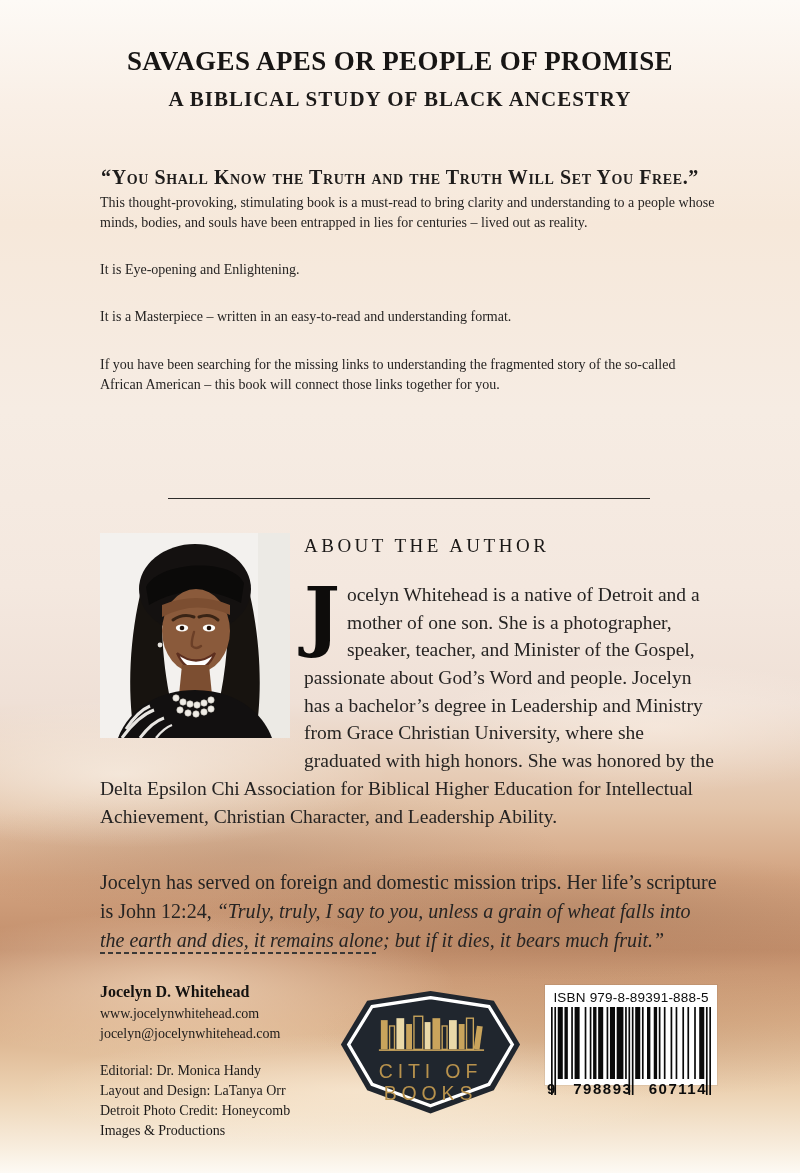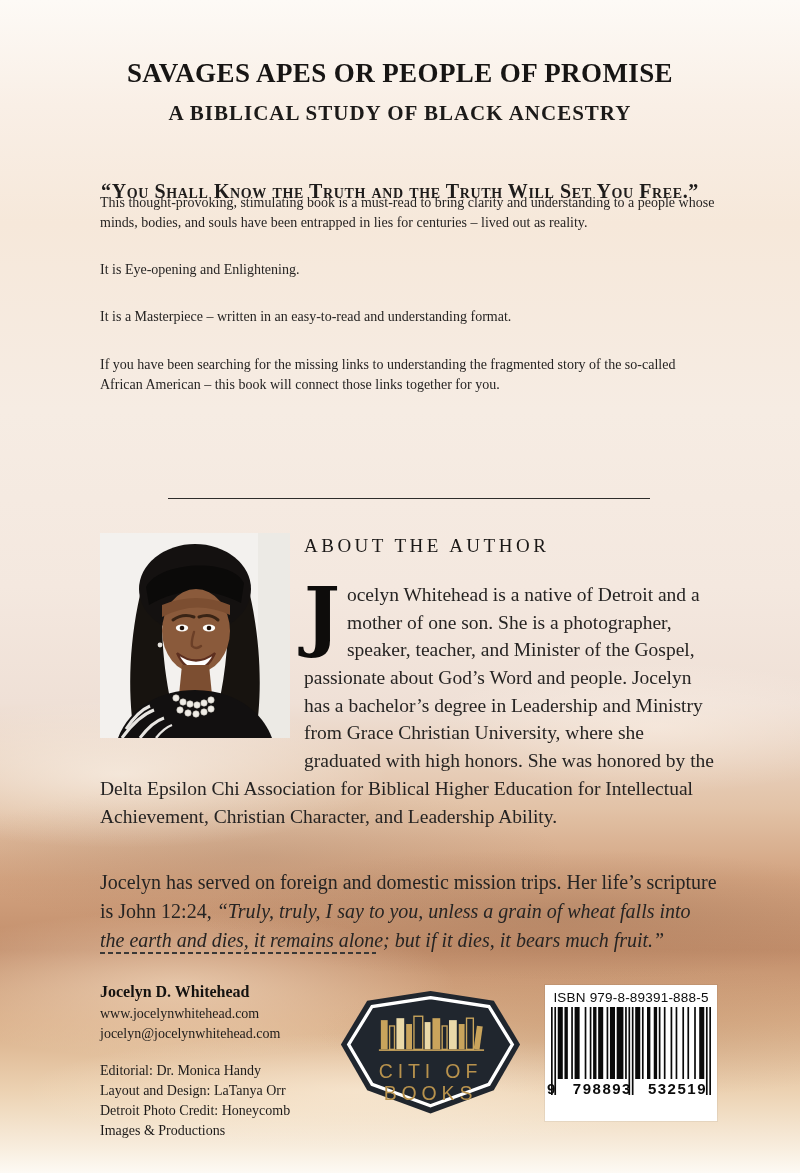--- a/index.html
+++ b/index.html
@@ -10,42 +10,42 @@
       radial-gradient(48% 9% at 15% 66%, rgba(255,252,246,.55), transparent 70%),
       radial-gradient(42% 8% at 82% 62%, rgba(255,246,236,.45), transparent 70%),
       radial-gradient(55% 9% at 32% 73%, rgba(148,112,88,.22), transparent 70%),
       radial-gradient(65% 8% at 70% 78%, rgba(135,96,70,.26), transparent 70%),
       radial-gradient(50% 9% at 22% 84%, rgba(255,238,216,.5), transparent 70%),
       radial-gradient(55% 8% at 78% 88%, rgba(168,118,82,.22), transparent 70%),
       radial-gradient(60% 7% at 45% 93%, rgba(255,244,228,.5), transparent 70%),
       linear-gradient(180deg,#fdfaf6 0%,#f9efe6 9%,#f6e8da 19%,#f6ece3 35%,#f4e8df 50%,#efe0d6 60%,#e2c2a6 69%,#d2a27f 75%,#c28e6b 81%,#d9ae88 87%,#ecd2b2 93%,#f8eedf 98%,#fdfaf4 100%);
   }
   .hdr{position:absolute;top:46px;left:60px;width:680px;text-align:center;}
-  .title{margin:12px;font-size:27px;font-weight:700;letter-spacing:.4px;color:#171514;}
+  .title{margin:0;font-size:27px;font-weight:700;letter-spacing:.4px;color:#171514;}
   .subtitle{margin:10px 0 0;font-size:21px;font-weight:600;letter-spacing:1px;color:#1c1a19;}
   .quote{margin-top:54px;font-size:20px;font-weight:700;font-variant:small-caps;letter-spacing:.6px;color:#1e1c1b;}
   .synopsis{position:absolute;top:193px;left:100px;width:618px;}
   .synopsis p{margin:0 0 27px;font-size:14px;line-height:1.44;}
   .divider{position:absolute;top:498px;left:168px;width:482px;height:0;border-top:1.6px solid #2e2c2b;}
   .about{position:absolute;top:533px;left:100px;width:618px;}
   .photo-wrap{float:left;width:190px;height:205px;margin:0 14px 12px 0;}
   .about h3{margin:2px 0 24px 0;font-size:19px;font-weight:400;letter-spacing:3.5px;color:#1b1918;}
   .bio{margin:0;font-size:19.5px;line-height:1.42;}
   .dropcap{float:left;font-family:"DejaVu Serif",serif;font-size:76px;line-height:58px;font-weight:700;color:#0e0c0b;margin:6px 7px 0 0;}
   .mission{position:absolute;top:868px;left:100px;width:618px;font-size:20px;line-height:1.45;}
   .scripture{font-style:italic;}
   .dash-line{position:absolute;top:952px;left:100px;width:276px;height:2.4px;
     background:repeating-linear-gradient(90deg,#3a3836 0 5px,transparent 5px 8px);}
   .footer{position:absolute;top:975px;left:0;width:800px;height:175px;}
   .credits{position:absolute;left:100px;top:8px;width:255px;}
   .cred-name{font-size:16px;font-weight:700;color:#141210;margin:0 0 3px;}
   .cred-line{font-size:14px;line-height:1.45;color:#1d1b1a;margin:0;}
   .cred-gap{height:16px;}
   .logo{position:absolute;left:338px;top:12px;width:185px;height:150px;}
-  .barcode-box{position:absolute;left:545px;top:10px;width:172px;height:136px;background:#fff;
+  .barcode-box{position:absolute;left:545px;top:10px;width:172px;height:100px;background:#fff;
     box-shadow:0 0 0 1px rgba(0,0,0,.05);text-align:center;font-family:"Liberation Sans",sans-serif;}
   .isbn-label{font-size:13.5px;letter-spacing:.2px;color:#0c0c0c;margin:5px 0 2px;}
   .bars{display:block;margin:0 auto;}
   .digits{position:relative;margin-top:-17px;display:flex;justify-content:space-between;
     padding:0 10px 0 2px;font-size:15px;font-weight:600;color:#0c0c0c;letter-spacing:1.5px;}
 </style>
 </head>
 <body>
 
 <div class="page">
@@ -189,18 +189,18 @@
           <rect x="131.37" y="0" width="1.68" height="72" fill="#0a0a0a"></rect>
           <rect x="136.42" y="0" width="1.68" height="72" fill="#0a0a0a"></rect>
           <rect x="143.16" y="0" width="1.68" height="72" fill="#0a0a0a"></rect>
           <rect x="148.21" y="0" width="5.05" height="72" fill="#0a0a0a"></rect>
           <rect x="154.95" y="0" width="1.68" height="88" fill="#0a0a0a"></rect>
           <rect x="158.32" y="0" width="1.68" height="88" fill="#0a0a0a"></rect>
         </svg>
       <div class="digits">
         <span>9</span>
         <span>798893</span>
-        <span>532519</span>
+        <span>607114</span>
       </div>
     </div>
 
   </footer>
 </div>
 
 </body></html>

